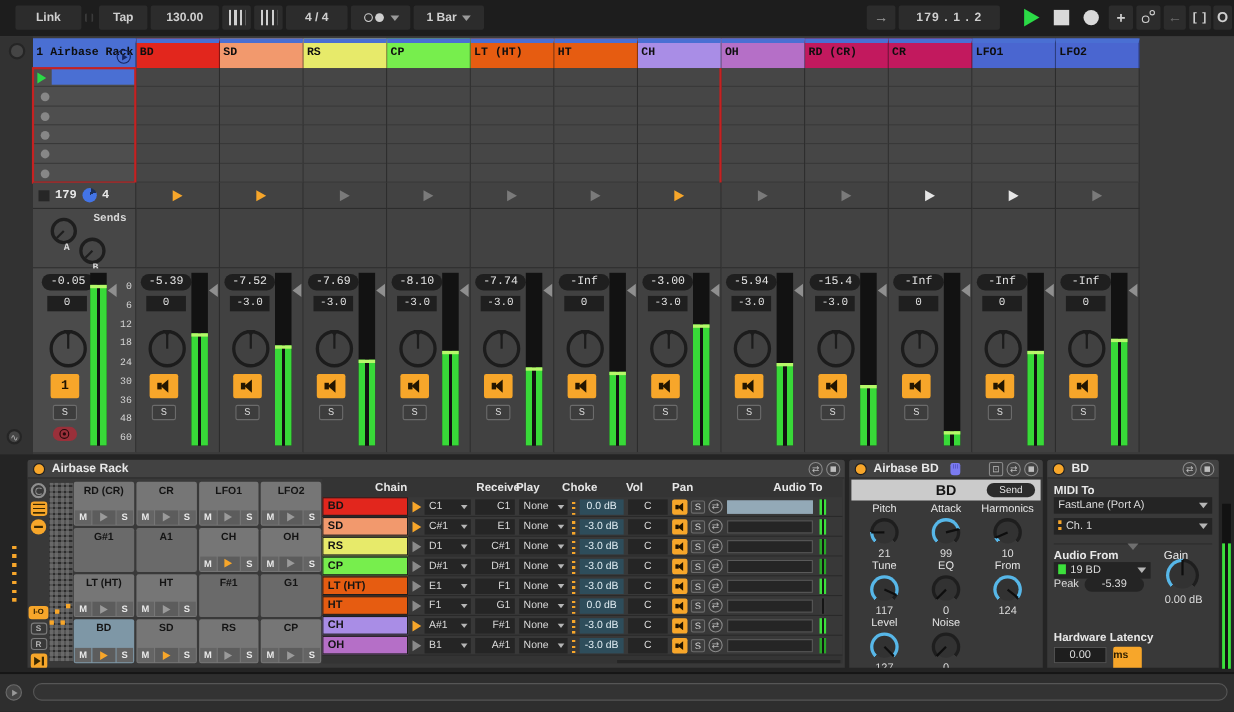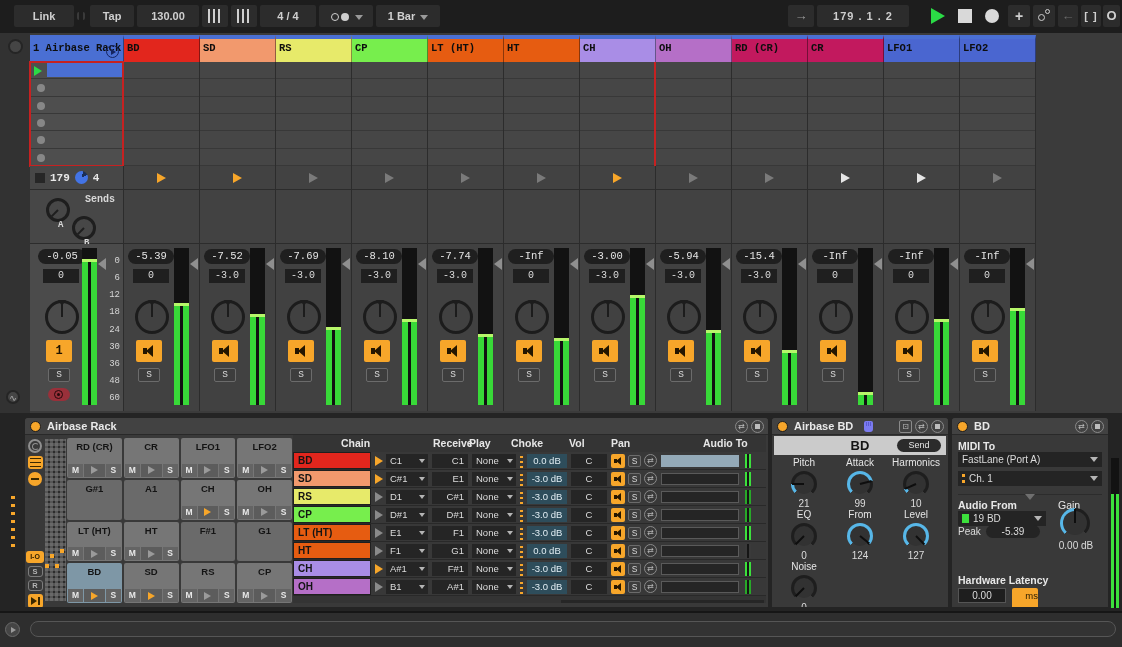--- a/index.html
+++ b/index.html
@@ -273,21 +273,21 @@
      background:repeating-linear-gradient(0deg,#f7a62a 0 3px,transparent 3px 6px);}
   .greensq{display:inline-block;width:7px;height:9px;margin-right:4px;vertical-align:-1px;background:#3ce03c;}
   .folddiv{position:absolute;left:6px;right:6px;top:76px;border-top:1px solid #2c2c2c;}
   .folddiv::before{content:"";position:absolute;left:50%;top:-1px;margin-left:-5px;width:0;height:0;
      border-left:5px solid transparent;border-right:5px solid transparent;border-top:6px solid #6f6f6f;}
   .peakpill{position:absolute;left:34px;top:107px;width:54px;height:13px;border-radius:7px;background:#242424;
      color:#dcdcdc;font-size:10px;text-align:center;line-height:13px;}
   .latbox{position:absolute;left:6px;top:170px;width:48px;height:15px;background:#1e1e1e;border:1px solid #555;
      color:#dcdcdc;font-size:10px;text-align:center;line-height:13px;}
   .msbtn{position:absolute;left:60px;top:170px;width:26px;height:30px;background:#f7a62a;border-radius:2px;
-     color:#2a1c00;font-size:9.5px;font-weight:normal;text-align:right;line-height:15px;}
+     color:#2a1c00;font-size:9.5px;font-weight:bold;text-align:left;line-height:15px;}
   #gainknob{position:absolute;left:108px;top:90px;width:30px;height:30px;margin:0;}
   #gainval{position:absolute;left:96px;top:122px;width:56px;text-align:center;}
   #edgemeter{position:absolute;left:1111px;top:45px;width:8px;height:150px;background:#121212;}
   #edgemeter i{position:absolute;left:0;right:0;bottom:0;height:76%;
      background:linear-gradient(90deg,#3ce03c 0 3px,#121212 3px 5px,#3ce03c 5px);}
 
   
   #statusbar{position:absolute;left:0;top:613px;width:1122px;height:34px;background:#2e2e2e;}
   #statuspill{position:absolute;left:30px;top:8px;width:1086px;height:16px;border-radius:8px;
      background:#333;border:1px solid #565656;}
@@ -1199,20 +1199,25 @@
             <div class="knob" style="--arc: 210.47244094488187deg; --rot: 75.47244094488187deg;"></div>
             <div class="kval">99</div>
           </div>
 
           <div class="kcell">
             <div class="klabel">Harmonics</div>
             <div class="knob" style="--arc: 21.25984251968504deg; --rot: -113.74015748031496deg;"></div>
             <div class="kval">10</div>
           </div>
 
+          <div class="kcell">
+            <div class="klabel">Tune</div>
+            <div class="knob" style="--arc: 248.74015748031496deg; --rot: 113.74015748031496deg;"></div>
+            <div class="kval">117</div>
+          </div>
 
 
           <div class="kcell">
             <div class="klabel">EQ</div>
             <div class="knob" style="--arc: 0deg; --rot: -135deg;"></div>
             <div class="kval">0</div>
           </div>
 
           <div class="kcell">
             <div class="klabel">From</div>

